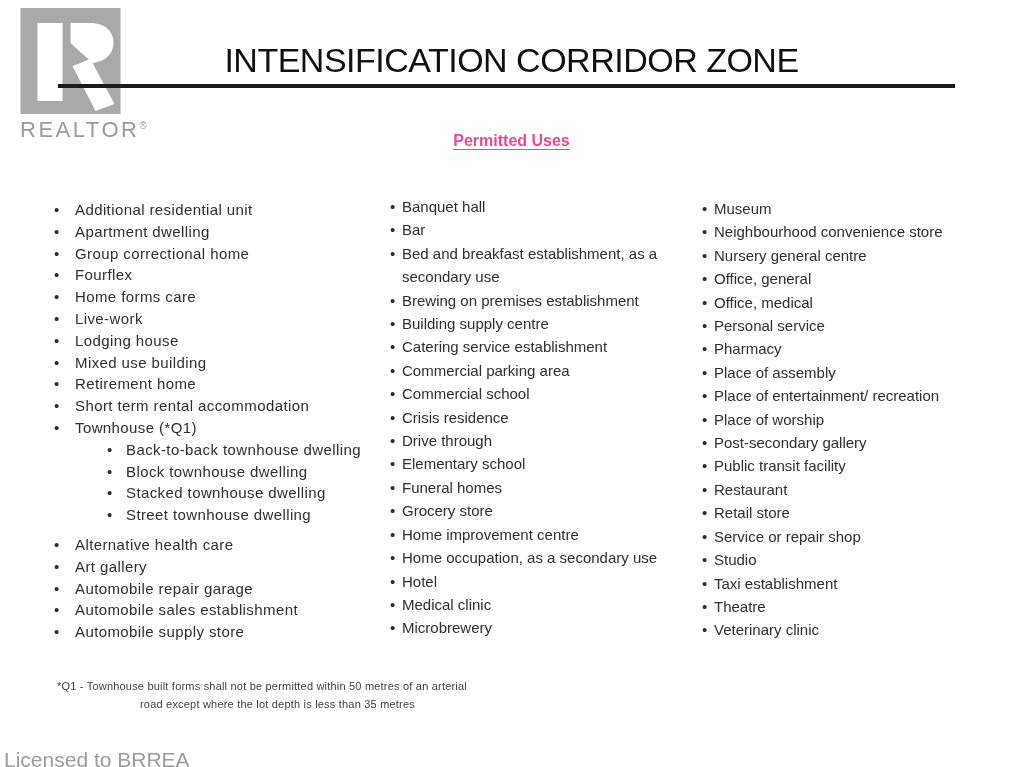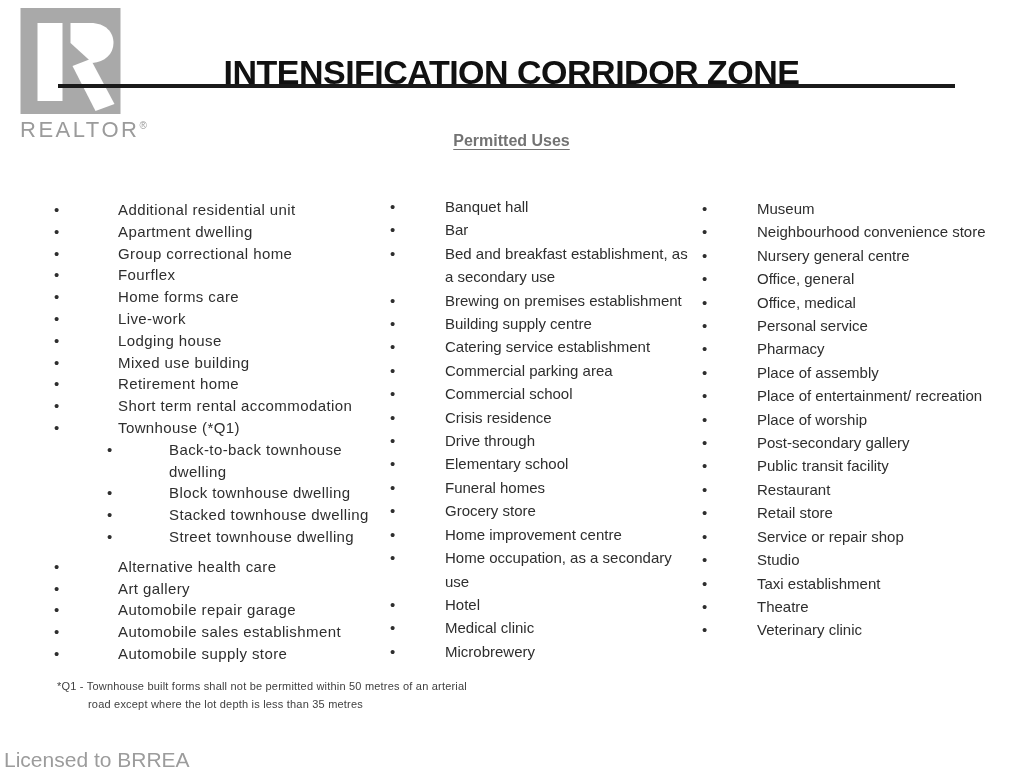--- a/index.html
+++ b/index.html
@@ -24,67 +24,66 @@
     color: #9b9b9b;
     font-weight: 400;
     white-space: nowrap;
   }
   .logo-text sup { font-size: 10px; letter-spacing: 0; }
 
   
   .title {
     position: absolute; left: 0; right: 0; top: 41px;
     text-align: center;
-    font-size: 34px; font-weight: bold;
+    font-size: 34px; font-weight: normal;
     letter-spacing: -0.5px;
     color: #111111;
     z-index: 2;
-    margin-top: 12px;
   }
   .rule {
     position: absolute; left: 58px; top: 84px;
     width: 897px; height: 4px;
     background: #1a1a1a;
     z-index: 3;
   }
   .subtitle {
     position: absolute; left: 0; right: 0; top: 132px;
     text-align: center;
     font-size: 16px; font-weight: bold;
-    color: #737373;
+    color: #ec4899;
     text-decoration: underline;
     text-underline-offset: 3px;
   }
 
   
   ul.blist { list-style: none; margin: 0; padding: 0; }
   ul.blist li { display: flex; align-items: flex-start; }
   .bullet { flex: 0 0 auto; }
-  .label { flex: 1 1 auto; margin-left: 43px; }
+  .label { flex: 1 1 auto; }
 
   .col { position: absolute; }
   .col1 { left: 54px; top: 199px; width: 330px; font-size: 15px; line-height: 21.8px; letter-spacing: 0.4px; }
   .col1 .bullet { width: 21px; }
   .col1 .sublist { margin-left: 53px; }
   .col1 .sublist .bullet { width: 19px; }
   .col1 .group2 { margin-top: 8px; }
 
   .col2 { left: 390px; top: 195px; width: 304px; font-size: 15px; line-height: 23.4px; }
   .col2 .bullet { width: 12px; }
 
   .col3 { left: 702px; top: 197px; width: 310px; font-size: 15px; line-height: 23.4px; }
   .col3 .bullet { width: 12px; }
 
   
   .footnote {
     position: absolute; left: 57px; top: 678px;
     font-size: 11px; line-height: 17.5px;
     color: #404040; letter-spacing: 0.2px;
   }
-  .footnote .fn2 { margin-left: 31px; }
+  .footnote .fn2 { margin-left: 31px; text-align: center; }
 
   
   .license {
     position: absolute; left: 4px; top: 748px;
     font-size: 21px; color: #9c9c9c;
   }
 </style>
 </head>
 <body>
 

